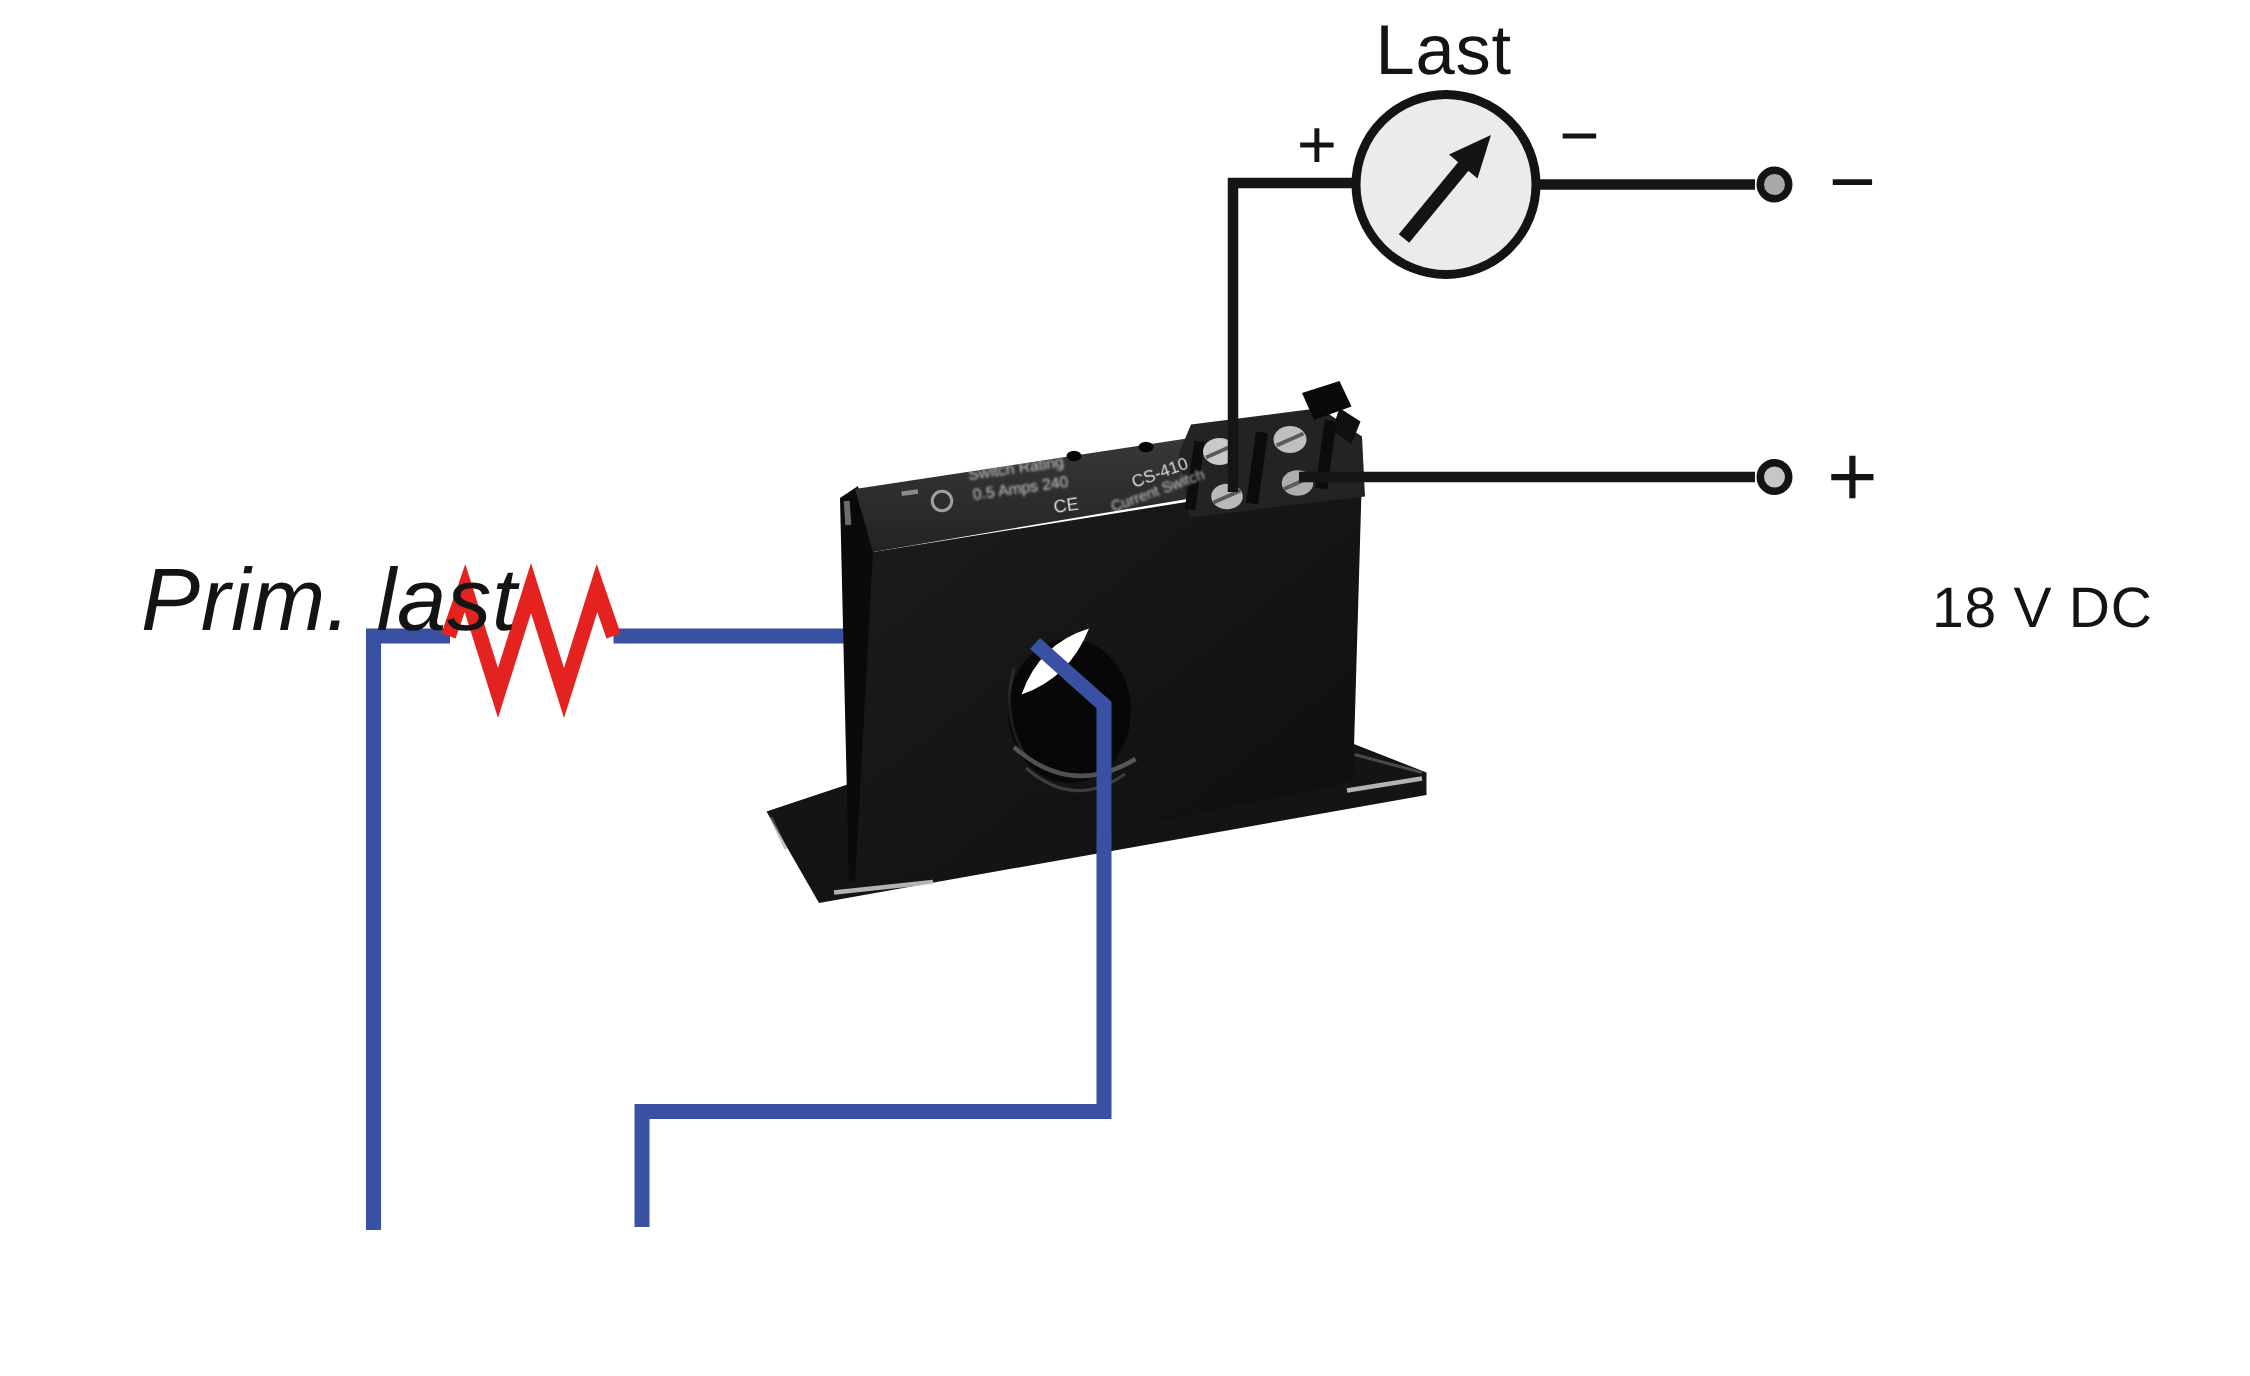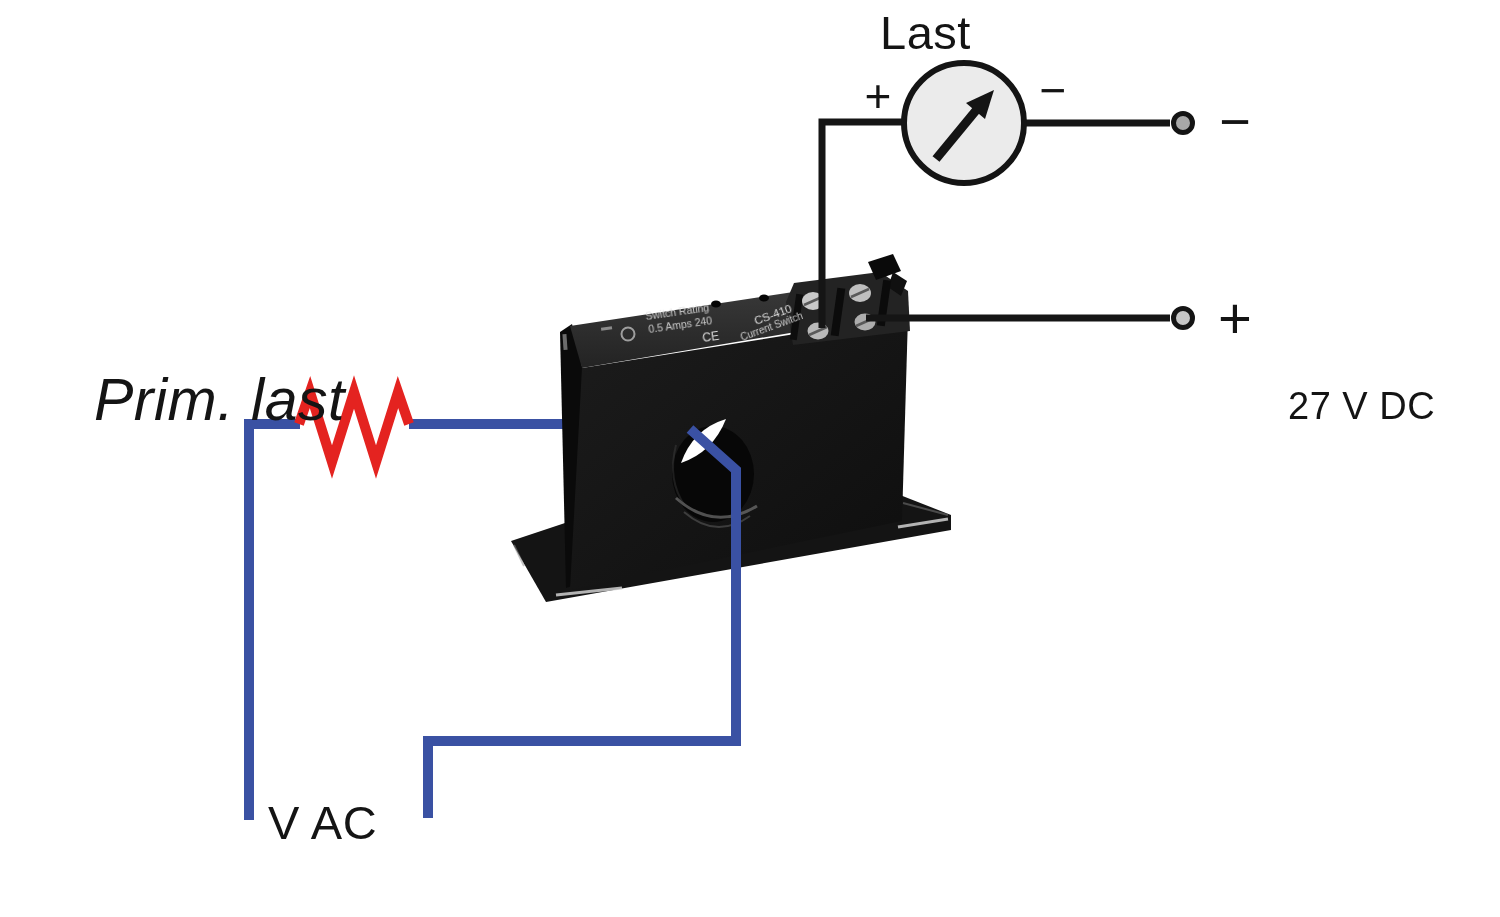--- a/index.html
+++ b/index.html
@@ -11,21 +11,21 @@
     font-family:"Liberation Sans", sans-serif;
   }
   .stage svg{position:absolute;left:0;top:0;}
   .lbl{
     position:absolute;
     color:#141414;
     font-family:"Liberation Sans", sans-serif;
     white-space:pre;
     letter-spacing:0.5px;
   }
-  .lbl-last      {left:880px; top:5px;   width:165px; font-size:47px;}
+  .lbl-last      {left:880px; top:5px;   width:165px; text-align:center; font-size:47px;}
   .lbl-prim      {left:94px;  top:366px; font-size:59px;font-style:italic;}
   .lbl-vac       {left:268px; top:795px; font-size:47px;}
   .lbl-dc        {left:1288px;top:264px; font-size:38px; line-height:57px;}
   .sign{position:absolute;color:#141414;text-align:center;}
   .sign-meter-plus {left:856px; top:70px; width:44px; height:52px; line-height:52px; font-size:46px;}
   .sign-meter-minus{left:1031px;top:64px; width:44px; height:52px; line-height:52px; font-size:46px;}
   .sign-out-minus  {left:1207px;top:92px; width:56px; height:58px; line-height:58px; font-size:54px;}
   .sign-out-plus   {left:1205px;top:287px;width:60px; height:62px; line-height:62px; font-size:58px;}
   .devtxt{fill:#e3e3e3;opacity:0.85;filter:blur(0.6px);font-family:"Liberation Sans",sans-serif;}
   .devtxt-big{fill:#ededed;opacity:0.9;filter:blur(0.5px);font-family:"Liberation Sans",sans-serif;}
@@ -109,24 +109,23 @@
       <line x1="936" y1="159" x2="978" y2="108" stroke="#141414" stroke-width="9"></line>
       <polygon points="994,90 985,119 966,103" fill="#141414"></polygon>
     </g>
 
     <circle cx="1183" cy="123" r="9.5" fill="#a8a8a8" stroke="#141414" stroke-width="5"></circle>
     <circle cx="1183" cy="318" r="9.5" fill="#c6c6c6" stroke="#141414" stroke-width="5"></circle>
   </svg>
 
   <div class="lbl lbl-last">Last</div>
   <div class="lbl lbl-prim">Prim. last</div>
-  <div class="lbl lbl-vac">V AC</div>
 
   <div class="lbl lbl-dc">
-    <div>27 V DC</div>
+    <div>18 V DC</div>
   </div>
 
   <div class="sign sign-meter-plus">+</div>
   <div class="sign sign-meter-minus">−</div>
   <div class="sign sign-out-minus">−</div>
   <div class="sign sign-out-plus">+</div>
 
 </div>
 
 </body></html>

